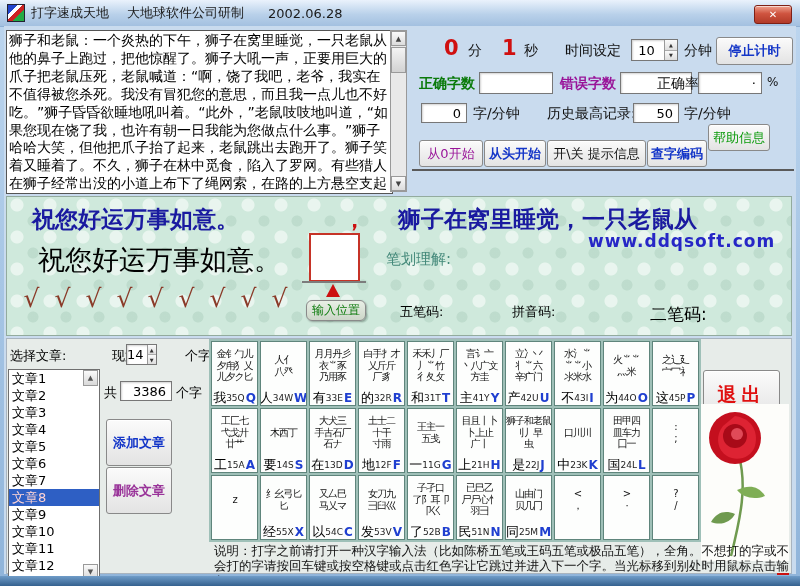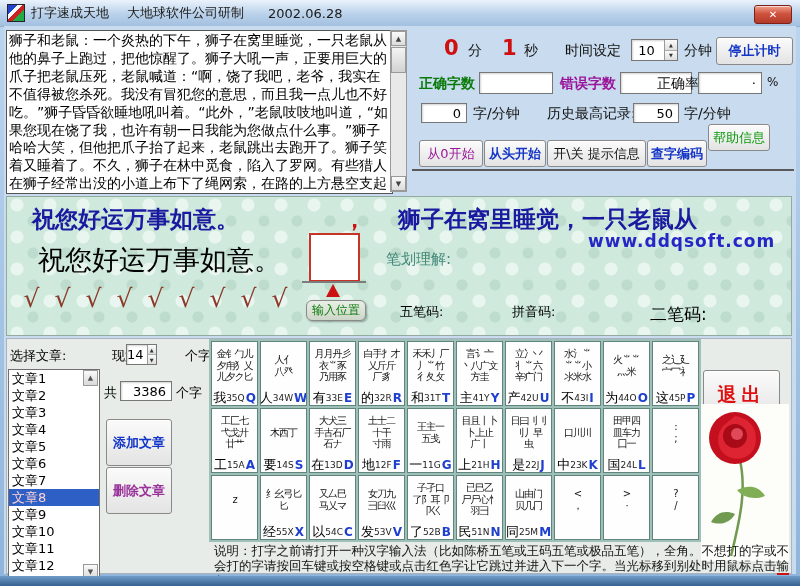--- a/index.html
+++ b/index.html
@@ -421,21 +421,21 @@
           <div>广丨</div>
         </div>
         <div class="kbot">
           <span class="kchar">上</span>
           <span class="kcode">21H</span>
           <span class="kkey">H</span>
         </div>
       </div>
       <div class="kcell">
         <div class="roots">
-          <div>日曰刂刂</div>
+          <div>狮子和老鼠</div>
           <div>刂丿早</div>
           <div>虫</div>
         </div>
         <div class="kbot">
           <span class="kchar">是</span>
           <span class="kcode">22J</span>
           <span class="kkey">J</span>
         </div>
       </div>
       <div class="kcell">

